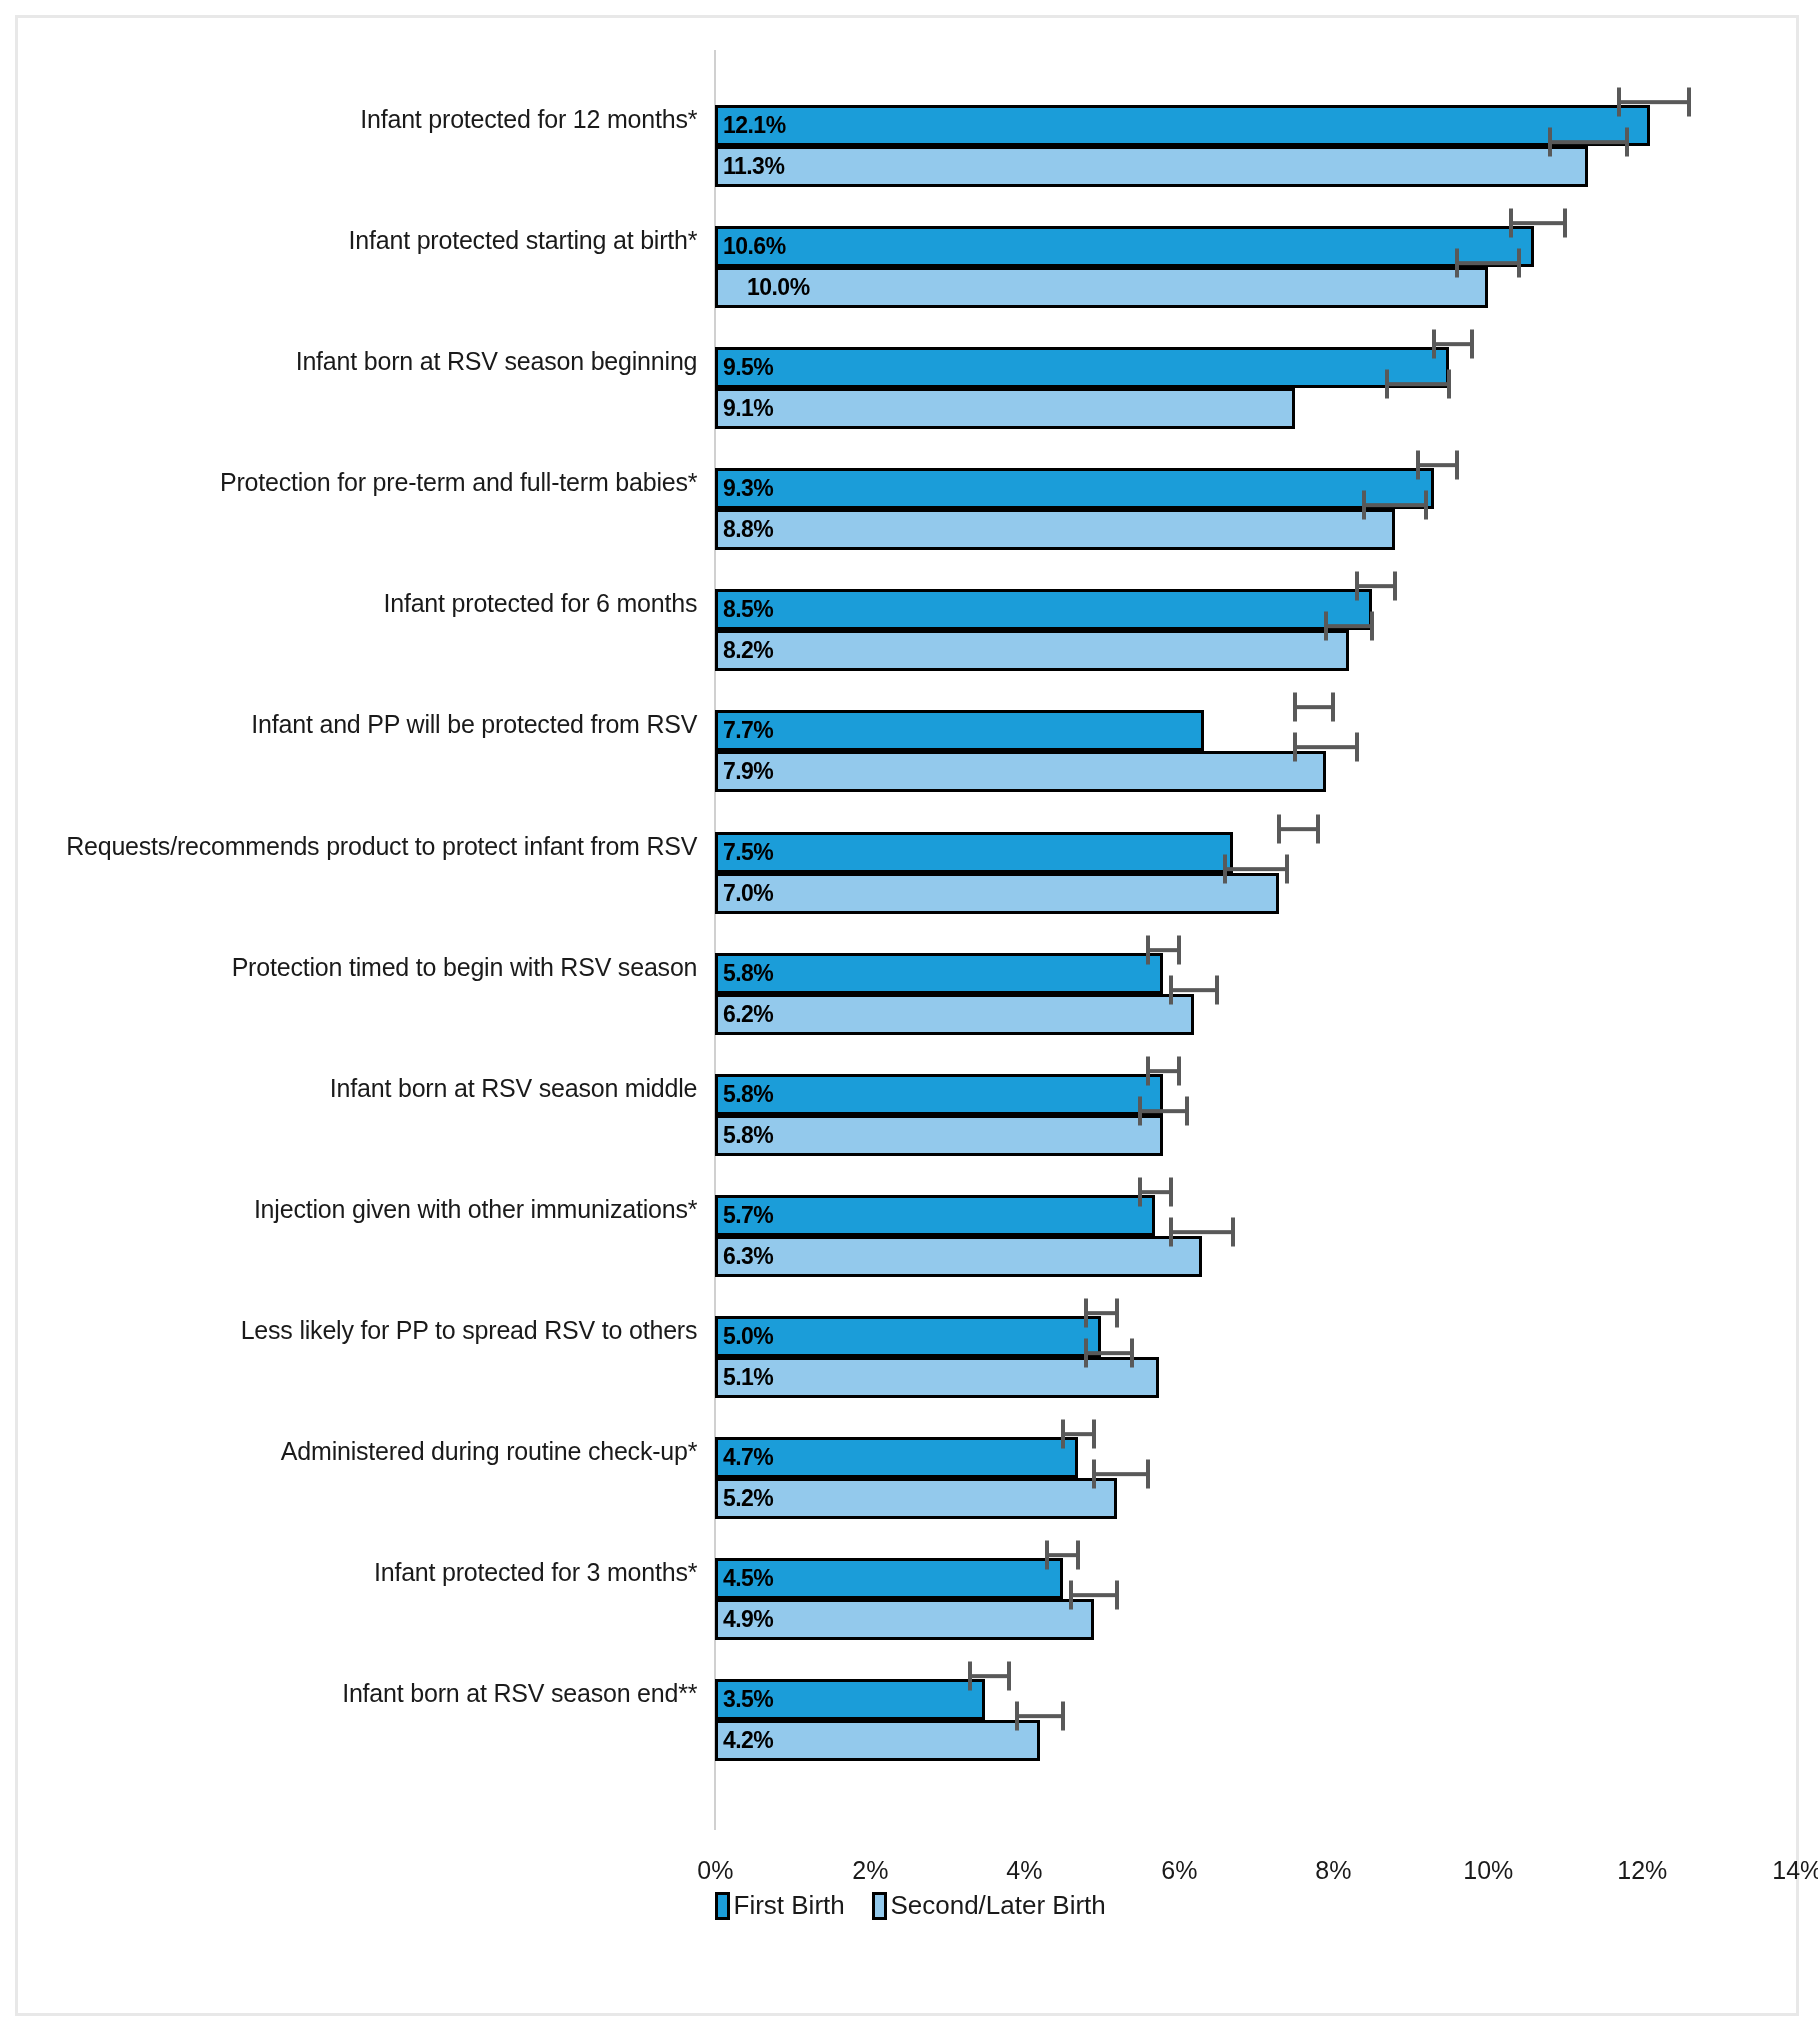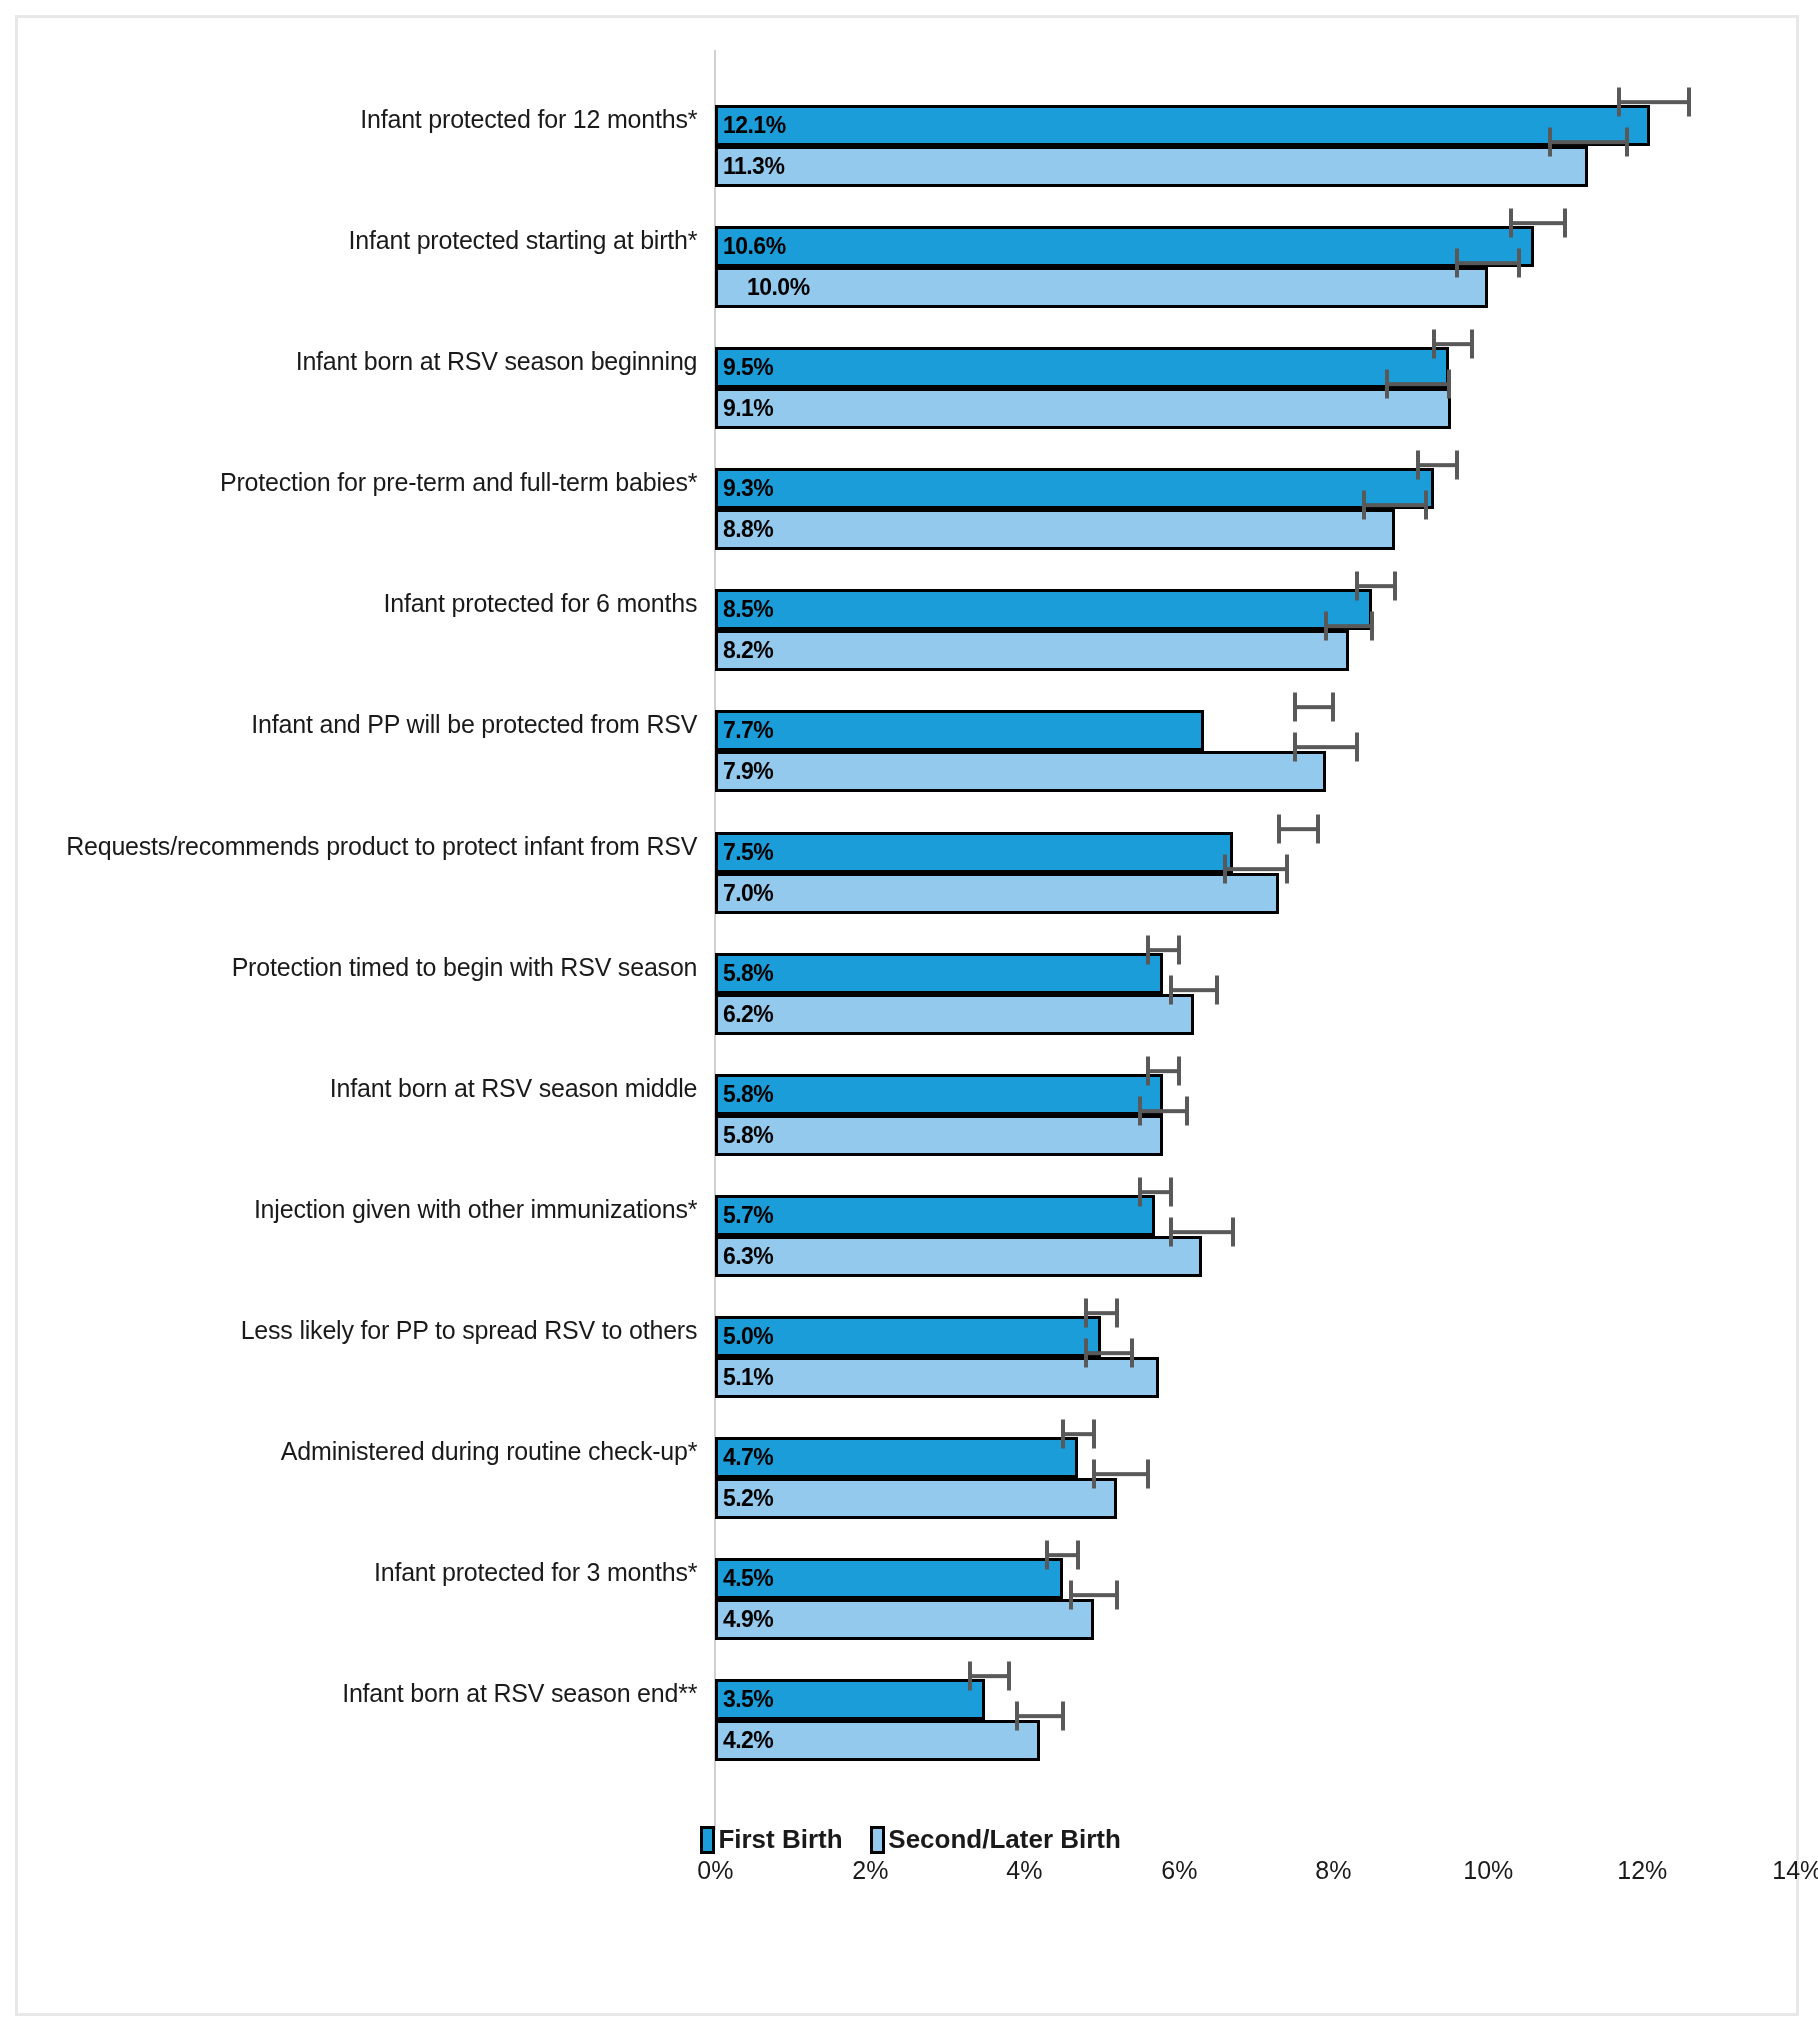--- a/index.html
+++ b/index.html
@@ -135,27 +135,26 @@
     font-size: 25px;
     color: #1a1a1a;
     white-space: nowrap;
     font-family: "Liberation Sans", sans-serif;
   }
 
   
   #legend {
     position: absolute;
     left: 0;
-    top: 1806px;
+    top: 1872px;
     width: 1784px;
     display: flex;
     justify-content: center;
     align-items: center;
     gap: 27px;
-    font-weight: bold;
   }
   .legend-item {
     display: flex;
     align-items: center;
     gap: 3.7px;
   }
   .legend-swatch {
     width: 15px;
     height: 28px;
     border: 3.2px solid #000000;
@@ -216,21 +215,21 @@
         </div>
         <div class="cat-row" style="top: 283px;">
           <div class="cat-label">Infant born at RSV season beginning</div>
           <div class="bar-wrap">
             <div class="bar first" style="width: 734px;">
               <span class="bar-value">9.5%</span>
             </div>
             <div class="errbar first" style="left: 719px; width: 39px;"></div>
             <div class="errcap first" style="left: 717px;"></div>
             <div class="errcap first" style="left: 755px;"></div>
-            <div class="bar second" style="width: 736px;">
+            <div class="bar second" style="width: 580px;">
               <span class="bar-value">9.1%</span>
             </div>
             <div class="errbar second" style="left: 672px; width: 62px;"></div>
             <div class="errcap second" style="left: 670px;"></div>
             <div class="errcap second" style="left: 732px;"></div>
           </div>
         </div>
         <div class="cat-row" style="top: 404px;">
           <div class="cat-label">Protection for pre-term and full-term babies*</div>
           <div class="bar-wrap">

